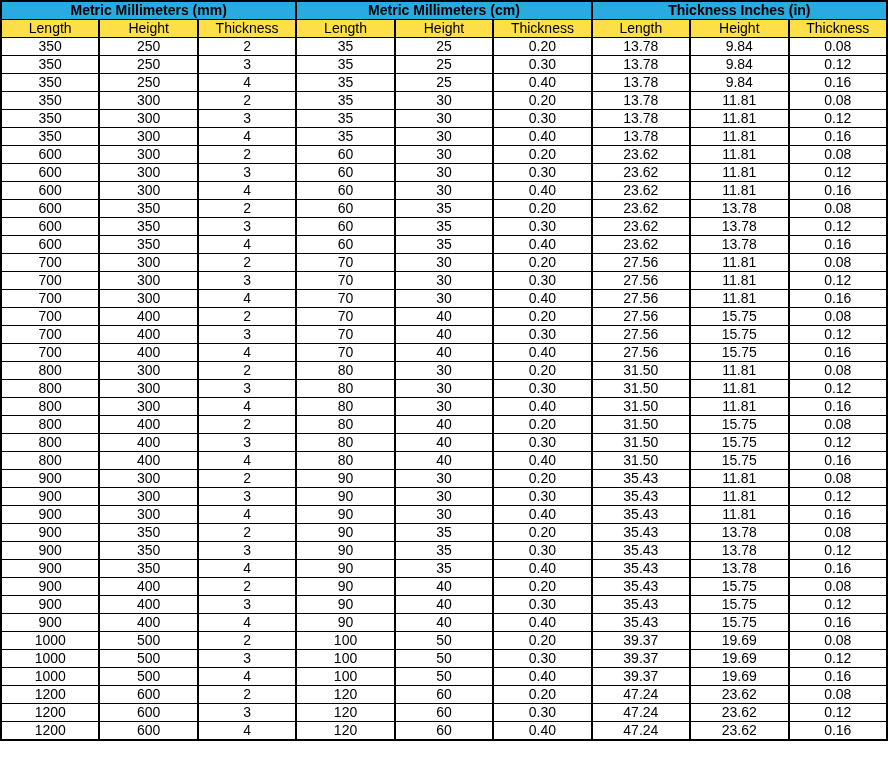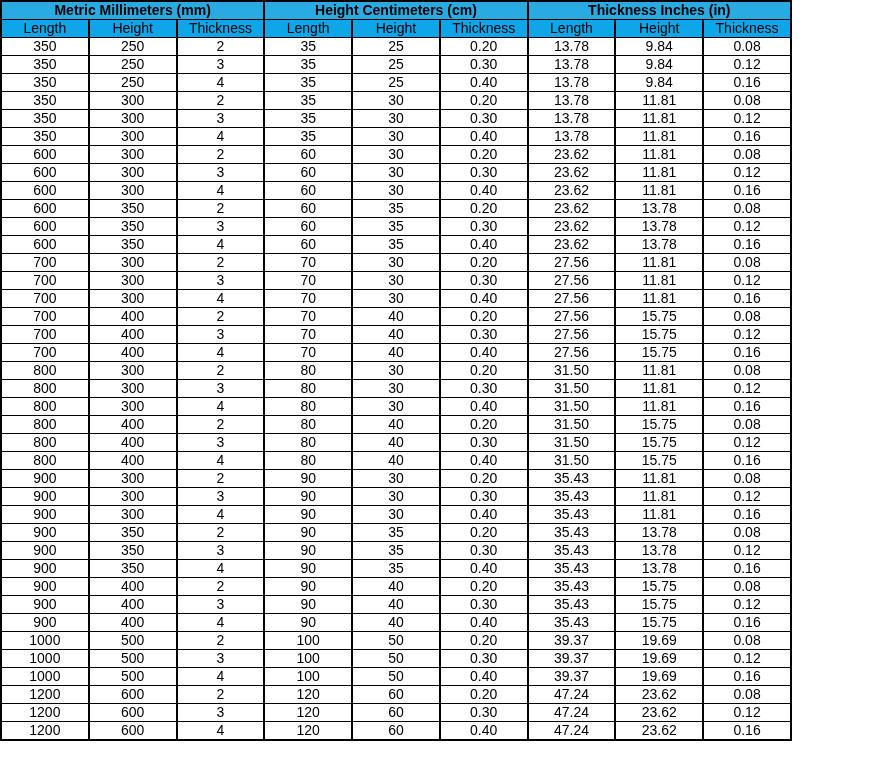--- a/index.html
+++ b/index.html
@@ -7,21 +7,21 @@
     padding: 0;
     background: #ffffff;
   }
   .sheet {
     width: 888px;
     height: 781px;
     overflow: hidden;
     background: #ffffff;
   }
   table.conversion-table {
-    width: 792px;
+    width: 888px;
     border-collapse: collapse;
     table-layout: fixed;
     font-family: "Liberation Sans", sans-serif;
     color: #000000;
     border: 2px solid #000000;
   }
   table.conversion-table th,
   table.conversion-table td {
     border-style: solid;
     border-color: #000000;
@@ -37,37 +37,37 @@
   }
   th.group-header {
     font-weight: bold;
     font-size: 15px;
     background: #29ABE2;
     border-bottom-width: 2px;
   }
   th.col-header {
     font-weight: normal;
     font-size: 14.5px;
-    background: #0ea5e9;
+    background: #fde047;
     border-bottom-width: 2px;
   }
   td.data-cell {
     background: #ffffff;
     font-weight: normal;
   }
 </style>
 </head>
 <body>
 
 <div class="sheet">
   <table class="conversion-table">
     <thead>
       <tr>
         <th class="group-header" colspan="3">Metric Millimeters (mm)</th>
-        <th class="group-header" colspan="3">Height Centimeters (cm)</th>
+        <th class="group-header" colspan="3">Metric Millimeters (cm)</th>
         <th class="group-header" colspan="3">Thickness Inches (in)</th>
       </tr>
       <tr>
         <th class="col-header">Length</th>
         <th class="col-header">Height</th>
         <th class="col-header">Thickness</th>
         <th class="col-header">Length</th>
         <th class="col-header">Height</th>
         <th class="col-header">Thickness</th>
         <th class="col-header">Length</th>

